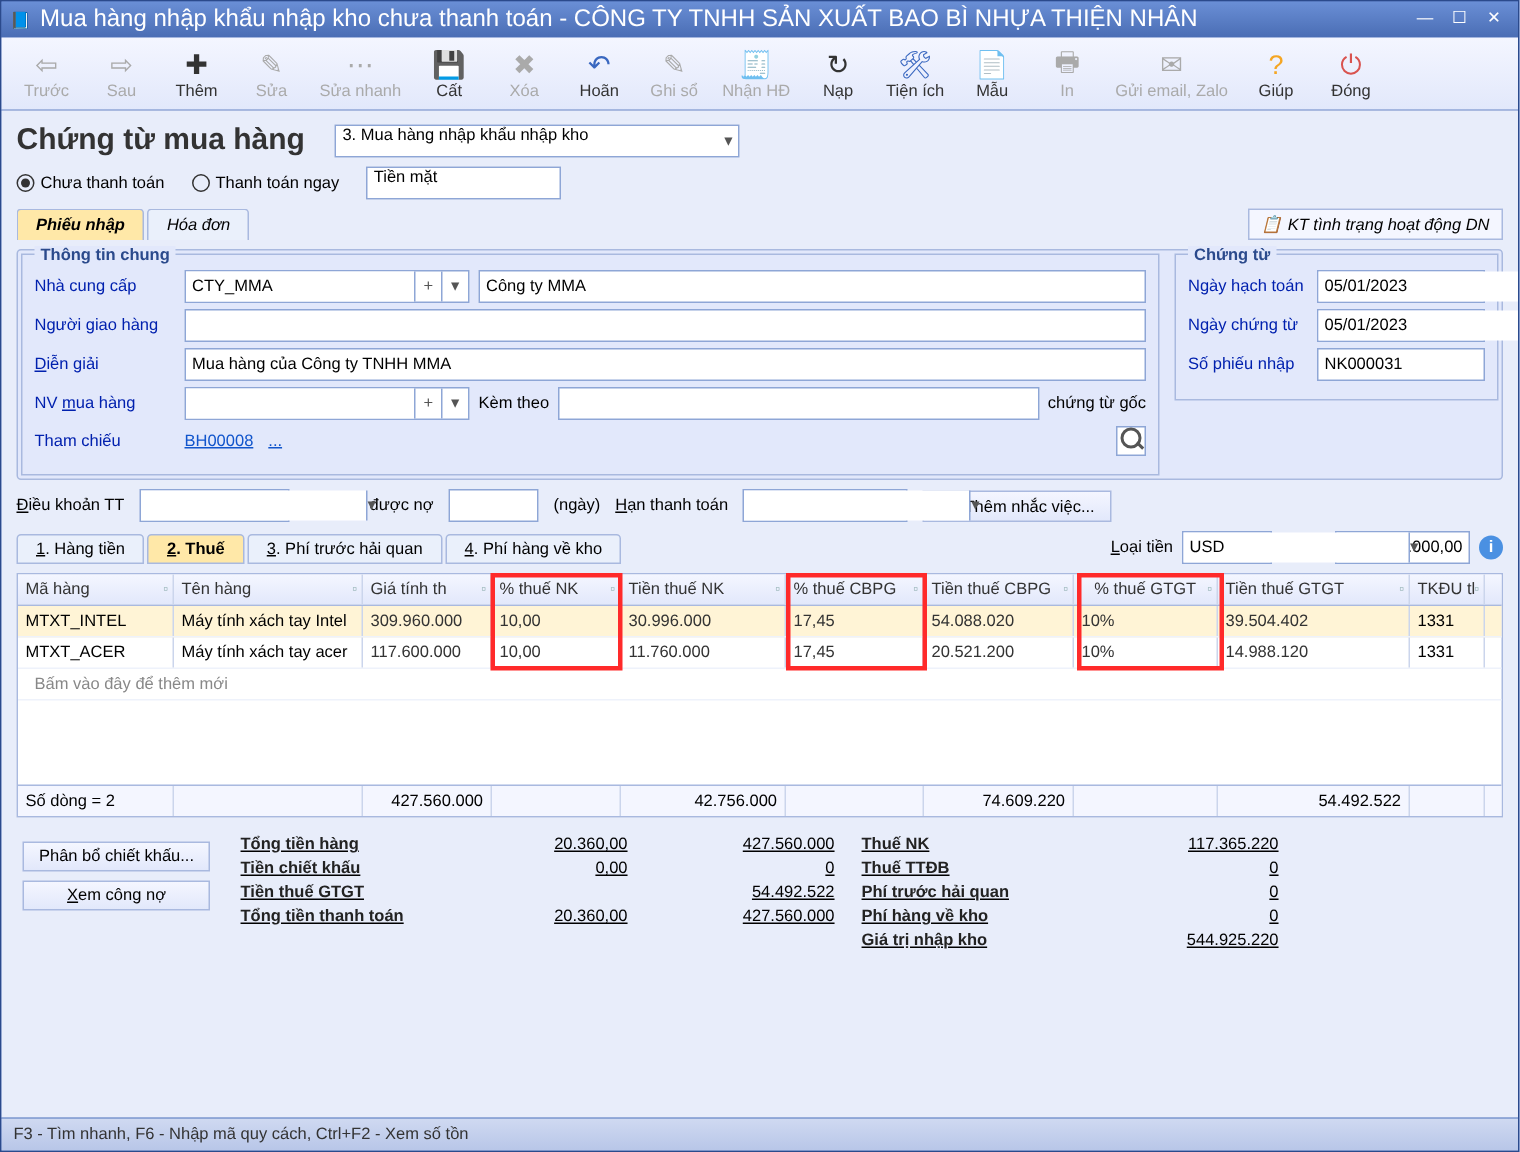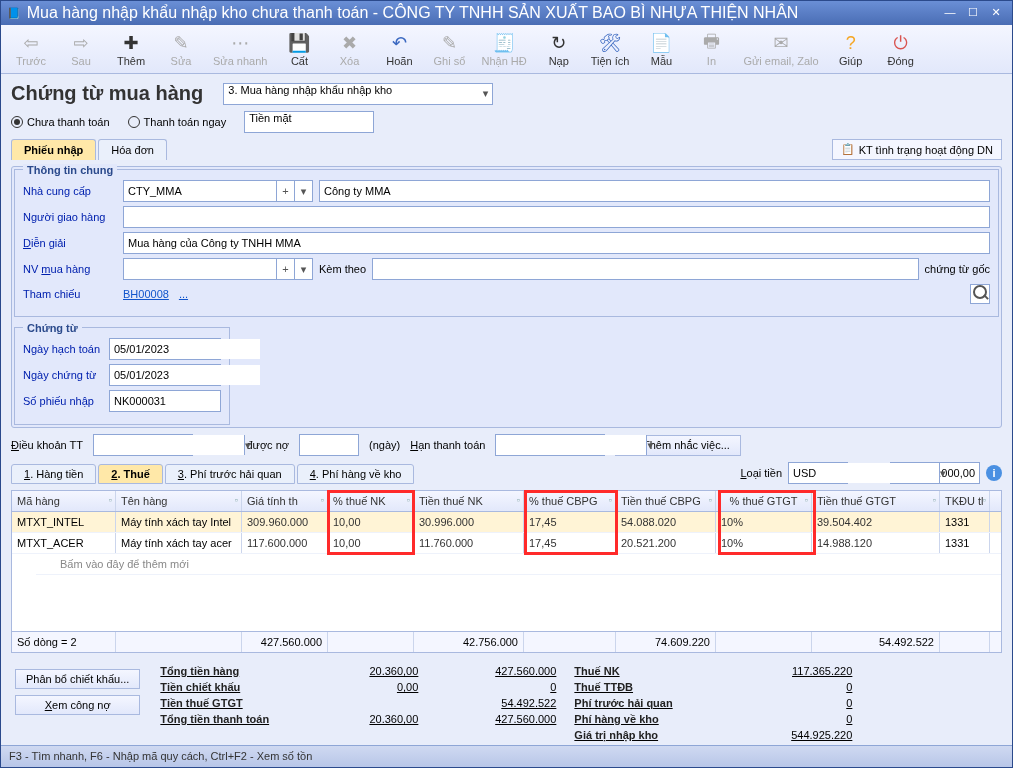--- a/index.html
+++ b/index.html
@@ -24,30 +24,30 @@
 .head-row { display: flex; align-items: center; gap: 20px; }
 .sel-wide { width: 270px; height: 22px; border: 1px solid #8ea6d6; background: #fff; padding: 0 4px; position: relative; }
 .sel-wide::after { content: "▾"; position: absolute; right: 4px; top: 3px; color: #555; }
 
 .pay-row { display: flex; align-items: center; gap: 18px; }
 .radio-lbl { display: flex; align-items: center; gap: 4px; }
 .radio-circ { width: 12px; height: 12px; border: 1px solid #333; border-radius: 50%; display: inline-block; position: relative; }
 .radio-circ.on::after { content: ""; position: absolute; inset: 2px; background: #333; border-radius: 50%; }
 .inp { height: 22px; border: 1px solid #8ea6d6; background: #fff; padding: 0 4px; }
 
-.tabstrip { display: flex; align-items: flex-end; gap: 0; position: relative; }
+.tabstrip { display: flex; align-items: flex-end; gap: 0; position: relative; font-style: italic; }
 .tab { padding: 4px 12px; border: 1px solid #a9b9df; border-bottom: none; background: #eaf0fb; cursor: pointer; border-radius: 3px 3px 0 0; margin-right: 2px; }
 .tab.active { background: #ffe8a8; font-weight: bold; }
 .kt-btn { margin-left: auto; border: 1px solid #a9b9df; background: #f4f6ff; padding: 3px 8px; display: flex; align-items: center; gap: 4px; cursor: pointer; }
 
 .panel { border: 1px solid #a9b9df; background: #e2e8fb; border-radius: 3px; }
 .fieldset { border: 1px solid #a9b9df; margin: 2px; padding: 6px 8px 8px; background: #e2e8fb; position: relative; }
 .fieldset .legend { position: relative; top: -12px; background: #e2e8fb; padding: 0 4px; font-weight: bold; color: #2b4a8c; }
 .fieldset > .frow:first-of-type { margin-top: -8px; }
-.dual { display: flex; gap: 6px; flex-direction: column; }
+.dual { display: flex; gap: 6px; }
 .dual .left { flex: 1; }
 .dual .right { width: 220px; }
 .frow { display: flex; align-items: center; gap: 6px; margin-bottom: 4px; }
 .flbl { width: 94px; color: #0020ae; }
 .flbl u { text-decoration: underline; }
 .combo { width: 190px; height: 22px; border: 1px solid #8ea6d6; background: #fff; position: relative; display: flex; align-items: center; }
 .combo input { border: none; outline: none; flex: 1; height: 100%; padding: 0 4px; }
 .combo .cbtn { width: 18px; text-align: center; border-left: 1px solid #8ea6d6; cursor: pointer; color: #555; height: 100%; line-height: 20px; }
 .long { flex: 1; }
 .ref-link { color: #1155cc; text-decoration: underline; cursor: pointer; }
@@ -63,21 +63,21 @@
 .info-ico { width: 16px; height: 16px; border-radius: 50%; background: #4a90e2; color: #fff; text-align: center; line-height: 16px; font-weight: bold; }
 
 .grid { border: 1px solid #a9b9df; background: #fff; }
 .ghead { display: flex; background: linear-gradient(#f4f6ff,#e2e8fb); border-bottom: 1px solid #a9b9df; }
 .gcell { border-right: 1px solid #cbd5ec; padding: 4px 5px; overflow: hidden; white-space: nowrap; position: relative; }
 .ghead .gcell { font-weight: normal; color: #333; cursor: pointer; }
 .ghead .gcell::after { content: "▫"; position: absolute; right: 3px; color: #8aa; font-size: 9px; }
 .grow { display: flex; border-bottom: 1px solid #eef2fb; }
 .grow.sel { background: #fff4d6; }
 .grow .gcell.num { text-align: left; color: #333; }
-.addrow { padding: 4px 24px; color: #888; border-bottom: 1px solid #eef2fb; margin-left: 24px; }
+.addrow { padding: 4px 11px; color: #888; border-bottom: 1px solid #eef2fb; }
 .filler { height: 56px; }
 .gfoot { display: flex; border-top: 1px solid #a9b9df; background: #f4f6ff; }
 .gfoot .gcell.num { text-align: right; }
 
 .redbox { position: absolute; border: 3px solid #ff2a2a; pointer-events: none; z-index: 5; }
 
 .totals-area { display: flex; gap: 20px; padding: 6px 4px; }
 .left-btns { display: flex; flex-direction: column; gap: 6px; padding-top: 4px; }
 .btn { border: 1px solid #a9b9df; background: linear-gradient(#f4f6ff,#e2e8fb); padding: 3px 10px; cursor: pointer; }
 .tot-grid { flex: 1; display: grid; grid-template-columns: 140px 100px 120px 140px 120px; gap: 4px 18px; font-size: 12px; text-decoration: underline; }

